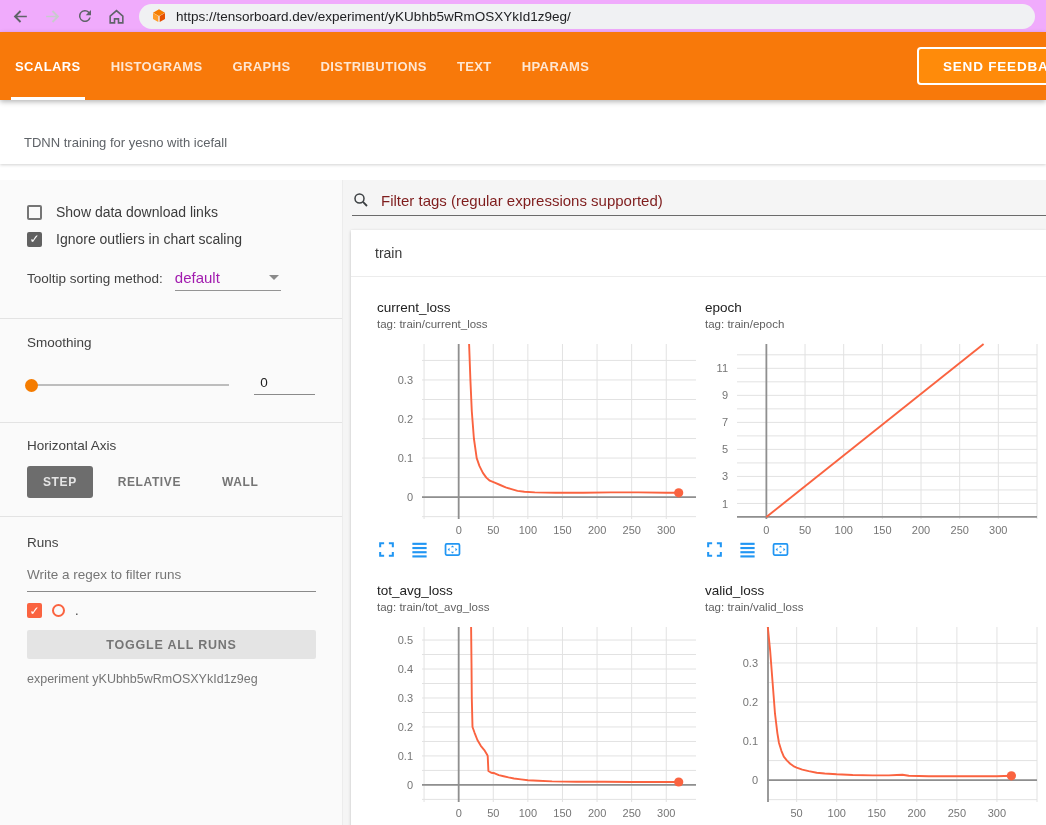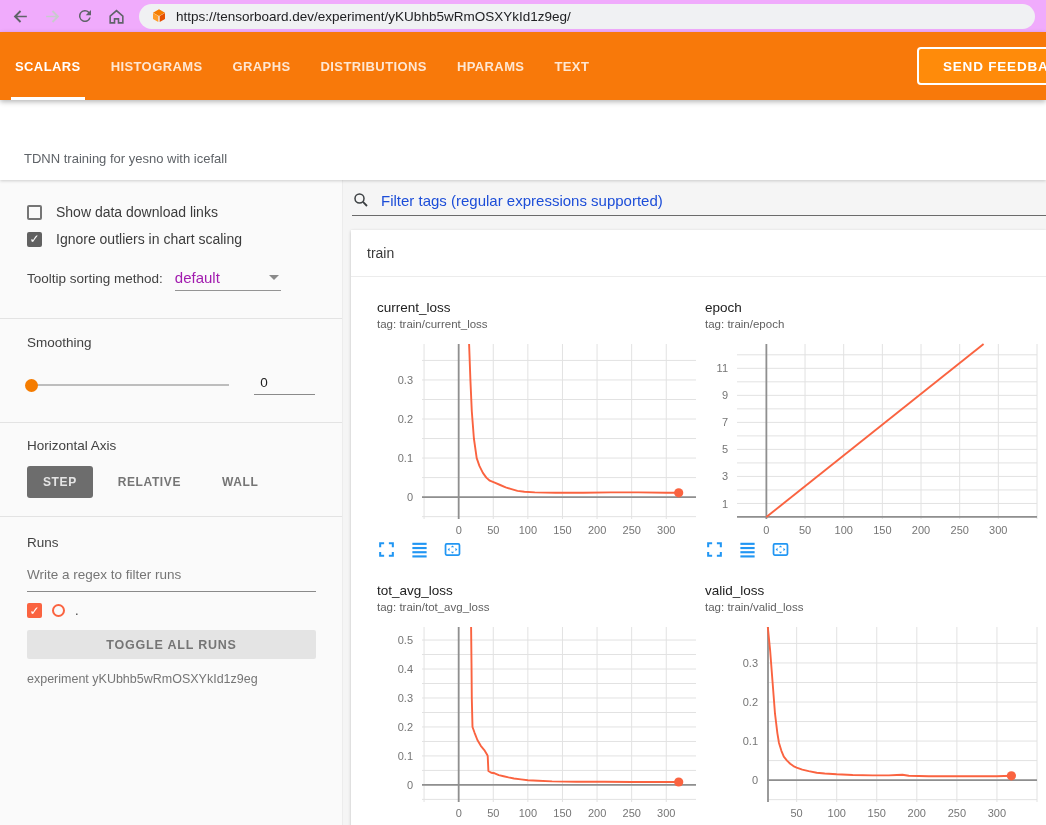--- a/index.html
+++ b/index.html
@@ -15,21 +15,21 @@
   
   .app-header{position:relative;height:68px;background:var(--header,#f8790a);display:flex;align-items:center;color:#fff;box-shadow:0 2px 5px rgba(0,0,0,.28);z-index:5}
   .brand{font-size:20px;font-weight:700;letter-spacing:.2px;margin:0 28px 0 24px;white-space:nowrap}
   .tabs{display:flex;height:100%}
   .tab{display:flex;align-items:center;height:100%;padding:0 15px;font-size:13px;font-weight:700;letter-spacing:.4px;color:rgba(255,255,255,.82);position:relative;white-space:nowrap;cursor:pointer}
   .tab.active{color:#fff}
   .tab.active::after{content:"";position:absolute;left:11px;right:11px;bottom:0;height:3px;background:#fff}
   .feedback{position:absolute;left:917px;top:15px;height:38px;display:flex;align-items:center;padding:0 24px;background:var(--btn,#ff8b0a);border:2px solid #fff;border-radius:4px;color:#fff;font-size:13.5px;font-weight:600;letter-spacing:.8px;white-space:nowrap;cursor:pointer}
 
   
-  .subtitle{height:80px;background:#fff;display:flex;align-items:flex-end;padding:0 0 14px 24px;color:#5f6368;font-size:13px;box-shadow:0 1px 3px rgba(0,0,0,.18);position:relative;z-index:3}
+  .subtitle{height:64px;background:#fff;display:flex;align-items:flex-end;padding:0 0 14px 24px;color:#5f6368;font-size:13px;box-shadow:0 1px 3px rgba(0,0,0,.18);position:relative;z-index:3}
 
   
   .content{position:absolute;top:180px;left:0;right:0;bottom:0;display:flex}
   .sidebar{width:343px;flex:none;background:#fafafa;border-right:1px solid #ececec;padding-top:24px;color:#3c3c3c;overflow:hidden}
   .pad{padding-left:27px;padding-right:27px}
   .checkrow{display:flex;align-items:center;gap:14px;margin-bottom:11px;font-size:14px;cursor:pointer}
   .cb{width:15px;height:15px;border:2px solid #757575;border-radius:2px;flex:none;display:flex;align-items:center;justify-content:center;color:#fff;font-size:12px;line-height:1}
   .cb.checked-dark{background:#616161;border-color:#616161}
   .cb.checked-run{background:var(--run,#fa6340);border-color:var(--run,#fa6340)}
   .tooltip-row{margin-top:22px;display:flex;align-items:baseline;gap:12px;font-size:13.5px;color:#424242}
@@ -44,23 +44,23 @@
   .axis-row{display:flex;align-items:center;margin-top:13px;gap:9px}
   .axbtn{font-size:12px;font-weight:600;letter-spacing:.6px;color:#757575;padding:9px 16px;border-radius:3px;cursor:pointer;white-space:nowrap}
   .axbtn.active{background:#6d6d6d;color:#e5e5e5}
   .regex{margin-top:17px;width:289px;color:#757575;font-size:13.5px;border-bottom:1px solid #8a8a8a;padding-bottom:9px;cursor:text}
   .runrow{display:flex;align-items:center;gap:10px;margin-top:11px;font-size:13px;color:#424242;cursor:pointer}
   .runcircle{width:13px;height:13px;border:2px solid var(--run,#fa6340);border-radius:50%;flex:none}
   .toggle-btn{margin-top:12px;width:289px;height:29px;background:#e4e4e4;border-radius:2px;color:#757575;font-size:12.5px;font-weight:600;letter-spacing:.8px;display:flex;align-items:center;justify-content:center;cursor:pointer}
   .exp-label{margin-top:13px;font-size:12.5px;color:#757575}
 
   .main{flex:1;position:relative;background:#f5f5f5;overflow:hidden}
-  .filter-row{position:absolute;top:5px;left:9px;right:0;height:31px;display:flex;align-items:center;gap:11px;border-bottom:1px solid #6b6b6b;color:#1d4ed8;font-size:15px;cursor:text}
+  .filter-row{position:absolute;top:5px;left:9px;right:0;height:31px;display:flex;align-items:center;gap:11px;border-bottom:1px solid #6b6b6b;color:#7f1d1d;font-size:15px;cursor:text}
   .card{position:absolute;left:8px;top:50px;right:0;height:610px;background:#fff;box-shadow:0 1px 3px rgba(0,0,0,.22)}
-  .card-head{height:47px;display:flex;align-items:center;padding-left:16px;font-size:14px;color:#3a3a3a;border-bottom:1px solid #ececec;cursor:pointer}
+  .card-head{height:47px;display:flex;align-items:center;padding-left:24px;font-size:14px;color:#3a3a3a;border-bottom:1px solid #ececec;cursor:pointer}
   .chart-cell{position:absolute}
   .chart-title{font-size:13.5px;color:#212121;line-height:16px}
   .chart-tag{font-size:11.5px;color:#616161;line-height:13px;margin-top:2px}
   .chart-svg{display:block;margin-top:6px}
   .chart-svg text{font-family:"Liberation Sans",sans-serif;font-size:11px;fill:#757575}
   .chart-actions{display:flex;gap:14px;margin-top:3px}
   .cicon{width:19px;height:19px;display:flex;align-items:center;justify-content:center;cursor:pointer}
 </style>
 </head>
 <body>
@@ -99,22 +99,22 @@
       <span>https://tensorboard.dev/experiment/yKUbhb5wRmOSXYkId1z9eg/</span>
     </div>
   </div>
 
   <div class="app-header">
     <div class="tabs">
       <div class="tab active">SCALARS</div>
       <div class="tab">HISTOGRAMS</div>
       <div class="tab">GRAPHS</div>
       <div class="tab">DISTRIBUTIONS</div>
+      <div class="tab">TEXT</div>
       <div class="tab">HPARAMS</div>
-      <div class="tab">TEXT</div>
     </div>
     <div class="feedback">SEND FEEDBACK</div>
   </div>
 
   <div class="subtitle">TDNN training for yesno with icefall</div>
 
   <div class="content">
 
     <aside class="sidebar">
       <div class="pad">

